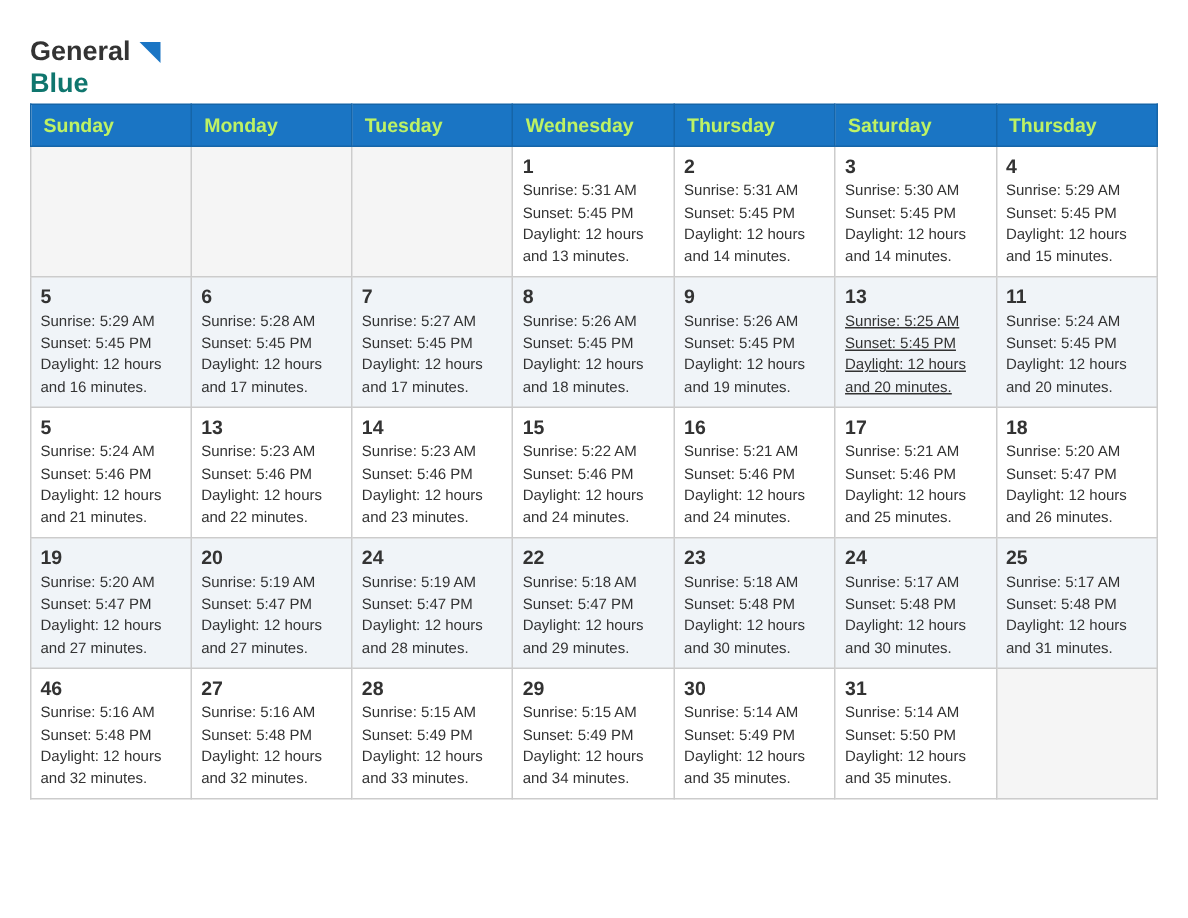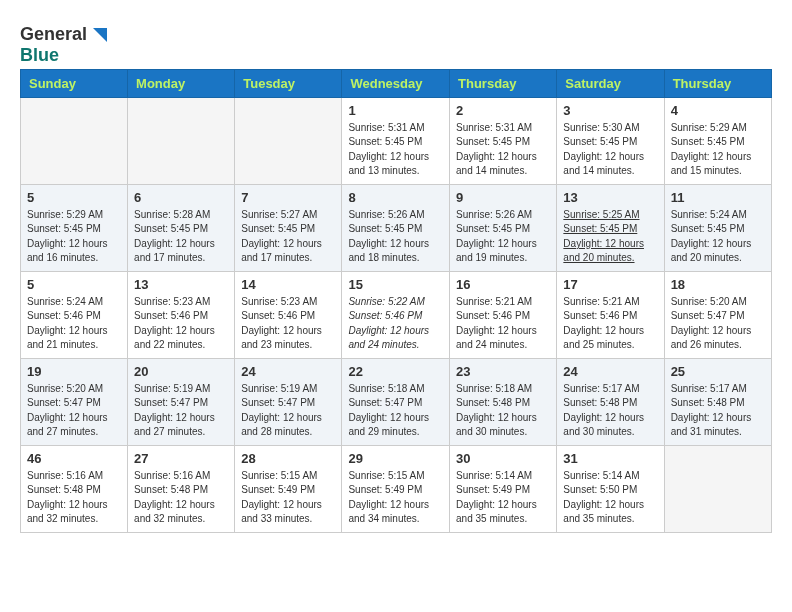--- a/index.html
+++ b/index.html
@@ -222,21 +222,21 @@
         </td>
         <td>
           <span class="day-num">14</span>
           <div class="day-info" style="white-space: pre-line;">Sunrise: 5:23 AM
 Sunset: 5:46 PM
 Daylight: 12 hours
 and 23 minutes.</div>
         </td>
         <td>
           <span class="day-num">15</span>
-          <div class="day-info" style="white-space: pre-line; font-style: italic;">Sunrise: 5:22 AM
+          <div class="day-info" style="white-space: pre-line;">Sunrise: 5:22 AM
 Sunset: 5:46 PM
 Daylight: 12 hours
 and 24 minutes.</div>
         </td>
         <td>
           <span class="day-num">16</span>
           <div class="day-info" style="white-space: pre-line;">Sunrise: 5:21 AM
 Sunset: 5:46 PM
 Daylight: 12 hours
 and 24 minutes.</div>

